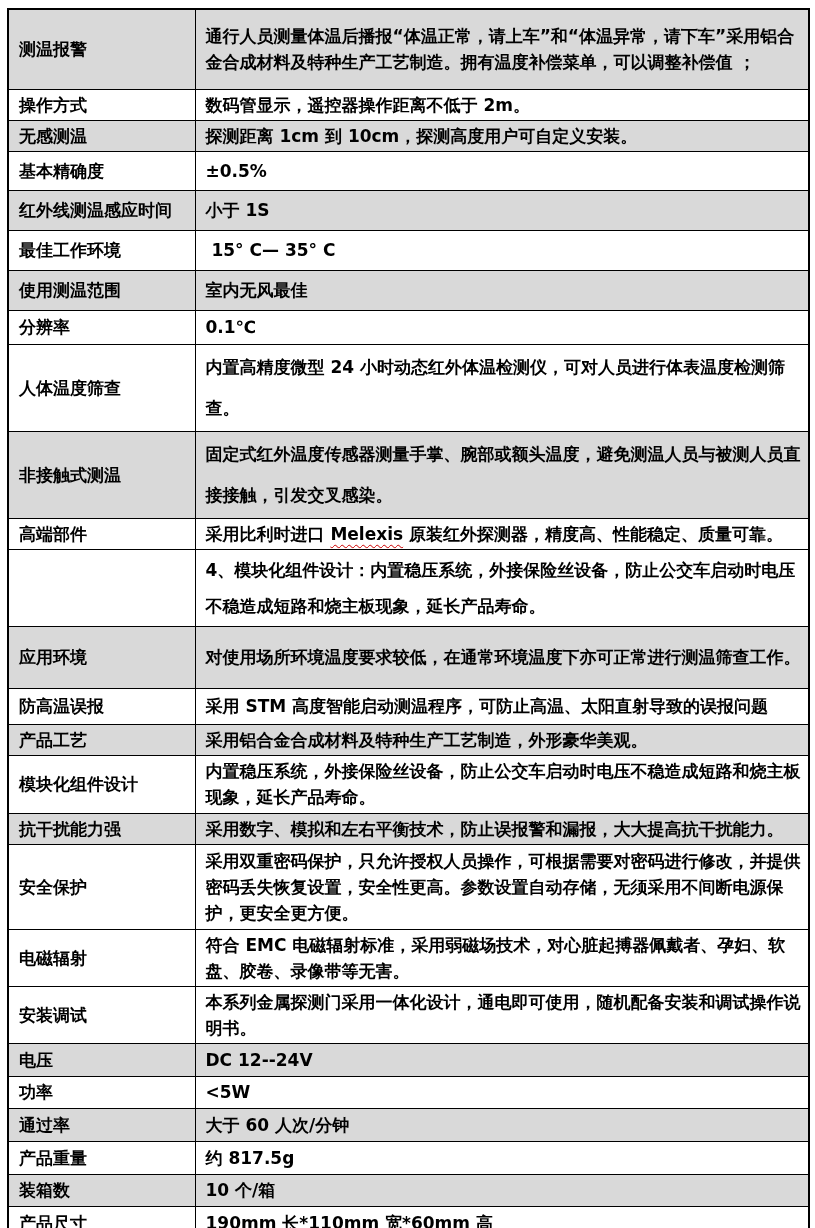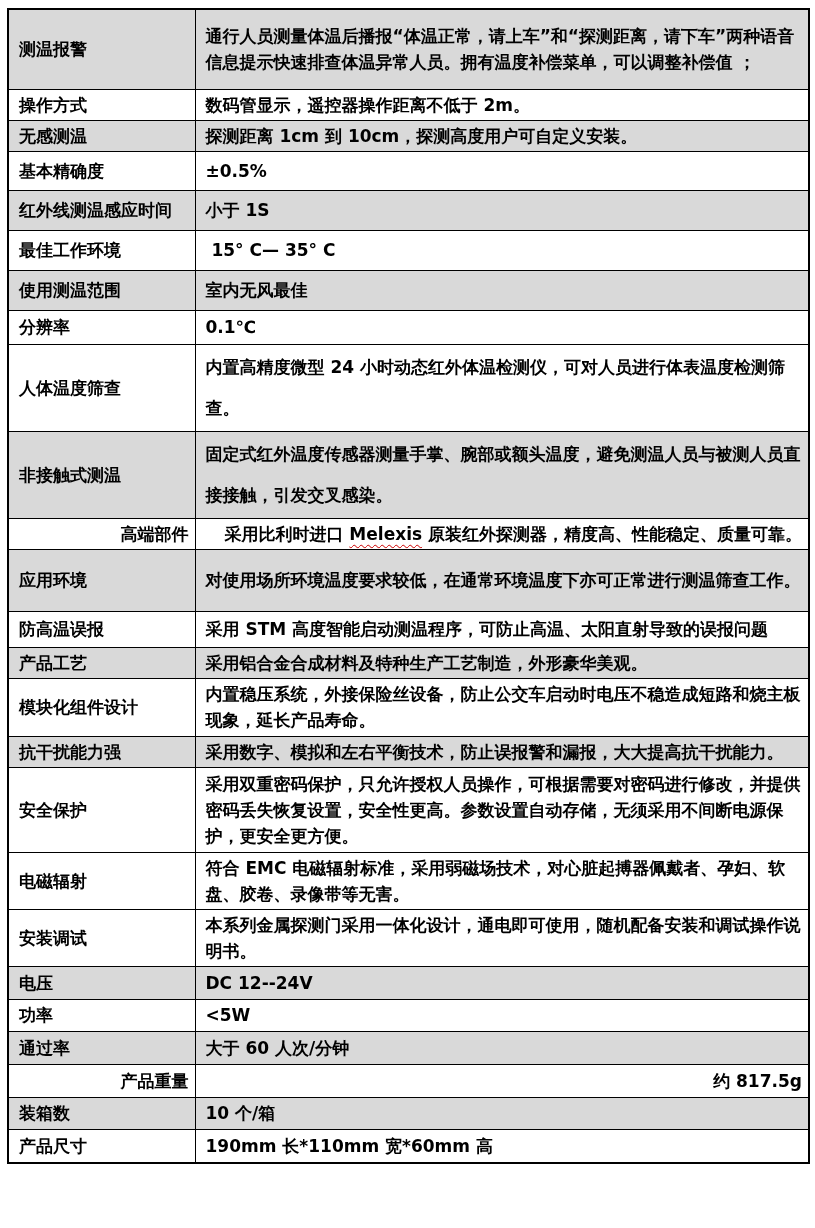--- a/index.html
+++ b/index.html
@@ -53,21 +53,21 @@
 <body>
 
 <table class="spec">
   <colgroup>
     <col style="width:187px">
     <col style="width:614px">
   </colgroup>
   <tbody>
       <tr class="shaded" style="height: 80px;">
     <td class="label-cell v-top"><span class="cell-text">测温报警</span></td>
-    <td class="value-cell"><span class="cell-text">通行人员测量体温后播报“体温正常，请上车”和“探测距离，请下车”两种语音信息提示快速排查体温异常人员。拥有温度补偿菜单，可以调整补偿值 ；</span></td>
+    <td class="value-cell"><span class="cell-text">通行人员测量体温后播报“体温正常，请上车”和“体温异常，请下车”采用铝合金合成材料及特种生产工艺制造。拥有温度补偿菜单，可以调整补偿值 ；</span></td>
   </tr>
       <tr style="height: 28px; padding-left: 9px;">
     <td class="label-cell"><span class="cell-text">操作方式</span></td>
     <td class="value-cell"><span class="cell-text">数码管显示，遥控器操作距离不低于 2m。</span></td>
   </tr>
       <tr class="shaded" style="height: 30px;">
     <td class="label-cell"><span class="cell-text">无感测温</span></td>
     <td class="value-cell"><span class="cell-text">探测距离 1cm 到 10cm，探测高度用户可自定义安装。</span></td>
   </tr>
       <tr style="height: 39px;">
@@ -91,23 +91,27 @@
     <td class="value-cell"><span class="cell-text">0.1℃</span></td>
   </tr>
       <tr style="height: 84px;">
     <td class="label-cell"><span class="cell-text">人体温度筛查</span></td>
     <td class="value-cell lh-wide"><span class="cell-text">内置高精度微型 24 小时动态红外体温检测仪，可对人员进行体表温度检测筛查。</span></td>
   </tr>
       <tr class="shaded" style="height: 82px;">
     <td class="label-cell"><span class="cell-text">非接触式测温</span></td>
     <td class="value-cell lh-wide"><span class="cell-text">固定式红外温度传感器测量手掌、腕部或额头温度，避免测温人员与被测人员直接接触，引发交叉感染。</span></td>
   </tr>
-      <tr style="height: 27px; text-align: right;">
+      <tr style="height: 27px;">
     <td class="label-cell"><span class="cell-text">高端部件</span></td>
     <td class="value-cell"><span class="cell-text"><span>采用比利时进口 </span><span class="spell-wavy">Melexis</span><span> 原装红外探测器，精度高、性能稳定、质量可靠。</span></span></td>
+  </tr>
+      <tr style="height: 72px;">
+    <td class="label-cell"><span class="cell-text"></span></td>
+    <td class="value-cell lh-mid"><span class="cell-text">4、模块化组件设计：内置稳压系统，外接保险丝设备，防止公交车启动时电压不稳造成短路和烧主板现象，延长产品寿命。</span></td>
   </tr>
       <tr class="shaded" style="height: 62px;">
     <td class="label-cell"><span class="cell-text">应用环境</span></td>
     <td class="value-cell"><span class="cell-text">对使用场所环境温度要求较低，在通常环境温度下亦可正常进行测温筛查工作。</span></td>
   </tr>
       <tr style="height: 36px; border-radius: 6px;">
     <td class="label-cell"><span class="cell-text">防高温误报</span></td>
     <td class="value-cell"><span class="cell-text">采用 STM 高度智能启动测温程序，可防止高温、太阳直射导致的误报问题</span></td>
   </tr>
       <tr class="shaded" style="height: 28px;">
@@ -139,21 +143,21 @@
     <td class="value-cell"><span class="cell-text">DC 12--24V</span></td>
   </tr>
       <tr style="height: 32px;">
     <td class="label-cell"><span class="cell-text">功率</span></td>
     <td class="value-cell"><span class="cell-text">&lt;5W</span></td>
   </tr>
       <tr class="shaded" style="height: 33px;">
     <td class="label-cell"><span class="cell-text">通过率</span></td>
     <td class="value-cell"><span class="cell-text">大于 60 人次/分钟</span></td>
   </tr>
-      <tr style="height: 33px; text-align: right;">
+      <tr style="height: 33px;">
     <td class="label-cell"><span class="cell-text">产品重量</span></td>
     <td class="value-cell"><span class="cell-text">约 817.5g</span></td>
   </tr>
       <tr class="shaded" style="height: 32px;">
     <td class="label-cell"><span class="cell-text">装箱数</span></td>
     <td class="value-cell"><span class="cell-text">10 个/箱</span></td>
   </tr>
       <tr style="height: 34px;">
     <td class="label-cell"><span class="cell-text">产品尺寸</span></td>
     <td class="value-cell"><span class="cell-text">190mm 长*110mm 宽*60mm 高</span></td>

